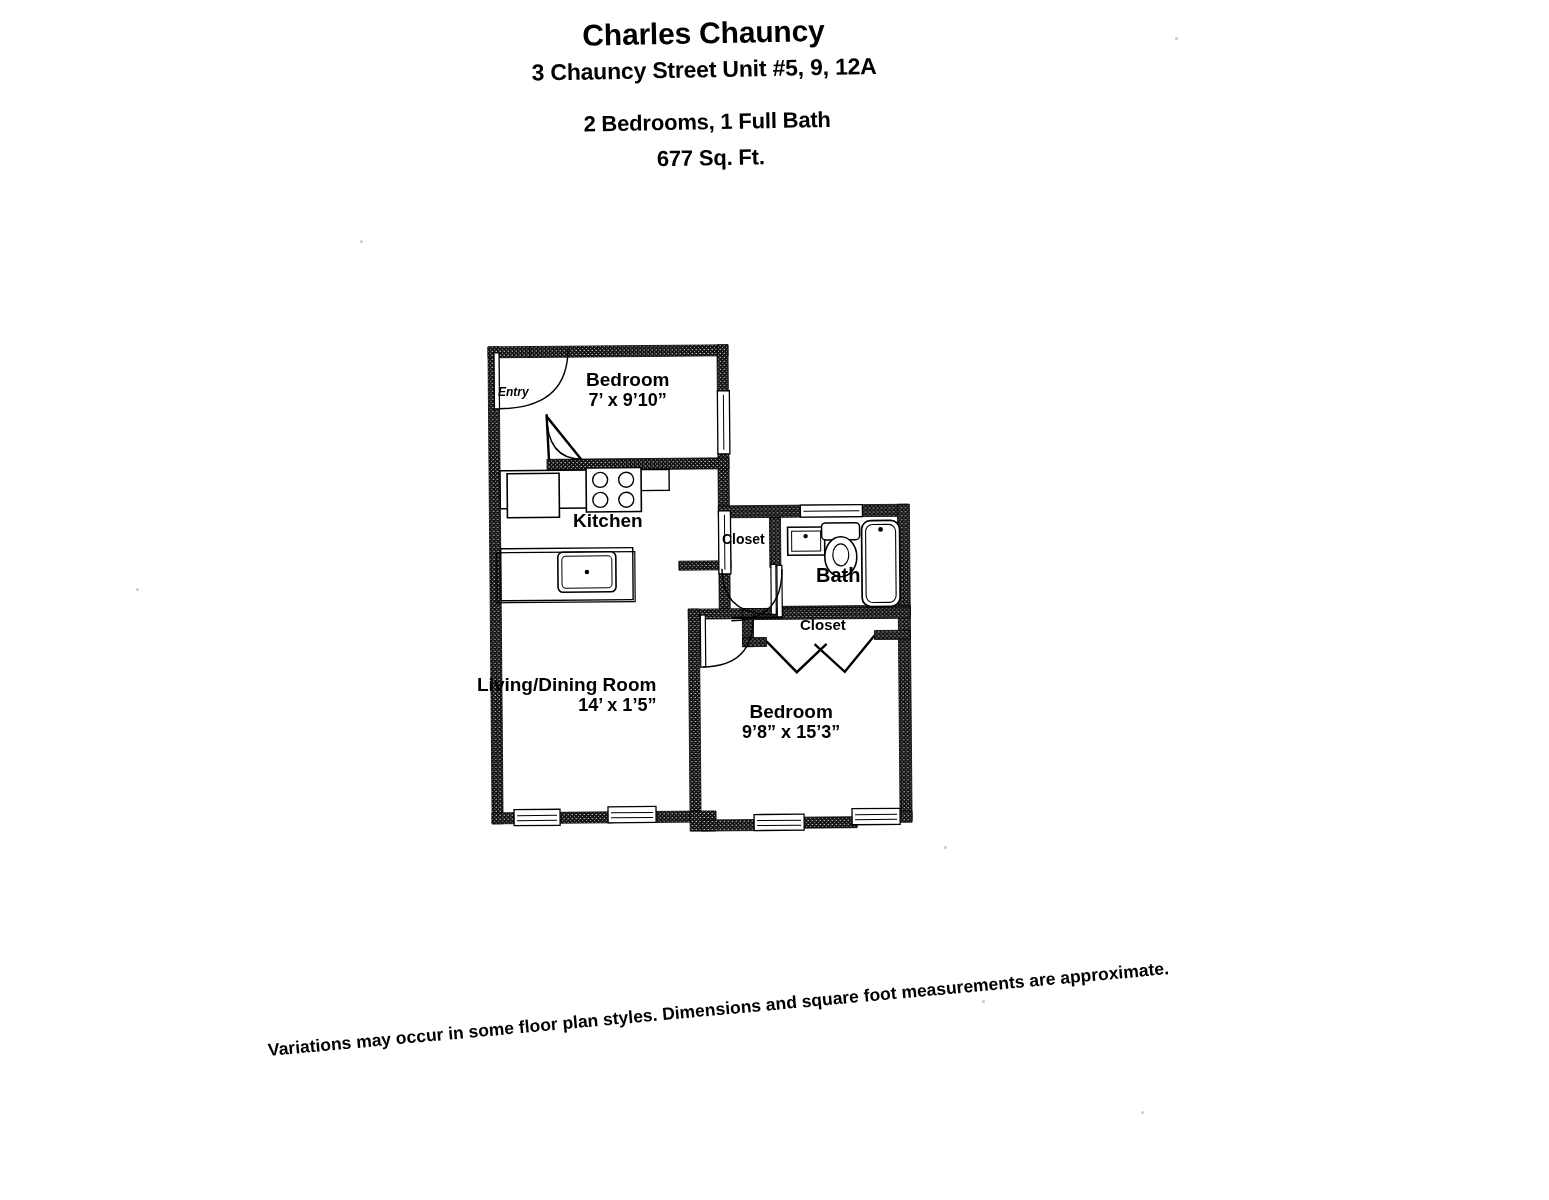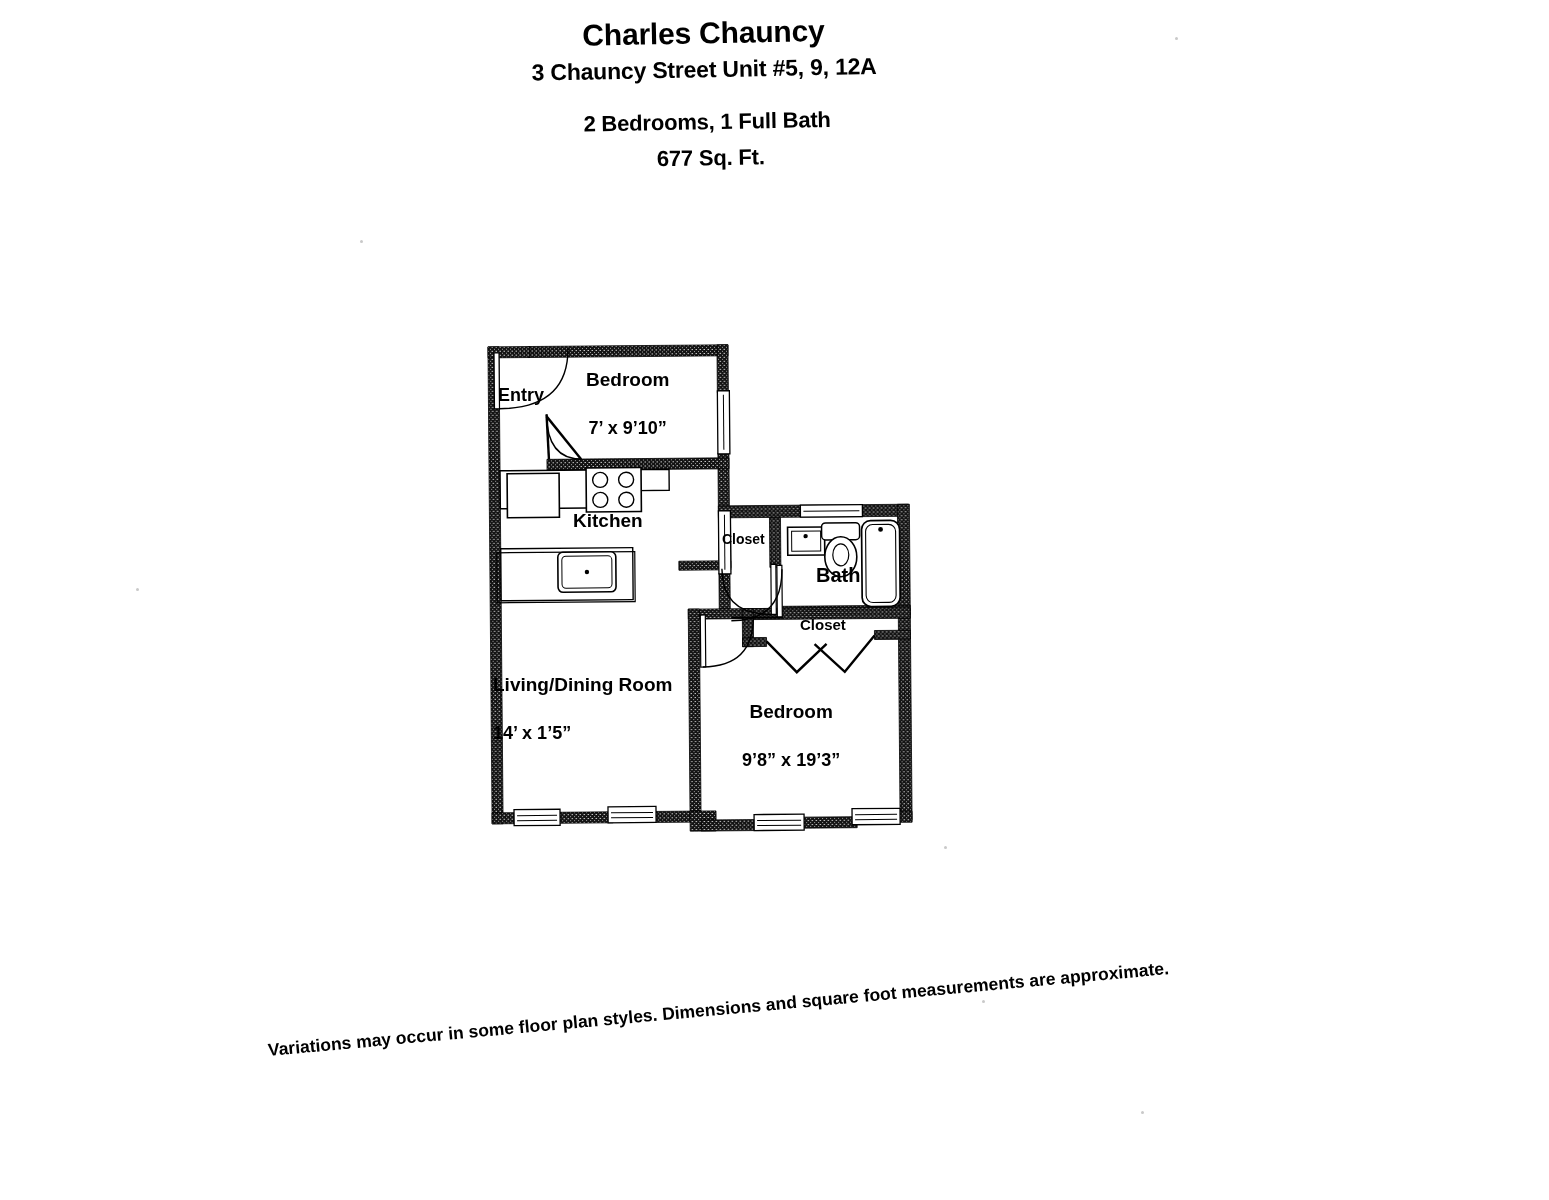--- a/index.html
+++ b/index.html
@@ -85,30 +85,30 @@
   #plan svg { display: block; }
 
   .plan-label {
     position: absolute;
     font-weight: bold;
     color: #000;
     white-space: nowrap;
     line-height: 1.08;
     text-align: center;
   }
-  .lbl-entry     { left: 498px; top: 386px; font-size: 18px; }
+  .lbl-entry     { left: 498px; top: 386px; font-size: 12px; font-style: italic; }
   .lbl-bed1      { left: 586px; top: 370px; font-size: 19px; text-align: center; }
   .lbl-kitchen   { left: 573px; top: 511px; font-size: 19px; }
   .lbl-closet1   { left: 722px; top: 532px; font-size: 14px; }
   .lbl-bath      { left: 816px; top: 565px; font-size: 20px; }
   .lbl-closet2   { left: 800px; top: 617px; font-size: 15px; }
-  .lbl-living    { left: 493px; top: 675px; font-size: 19px; text-align: left; }
+  .lbl-living    { left: 477px; top: 675px; font-size: 19px; text-align: right; }
   .lbl-bed2      { left: 742px; top: 702px; font-size: 19px; text-align: center; }
 
-  .plan-label .dim { display: block; font-size: 0.95em; margin-top: 28px; }
+  .plan-label .dim { display: block; font-size: 0.95em; }
 
   
   .speck {
     position: absolute;
     background: #c9c9c9;
     width: 3px; height: 3px;
     border-radius: 50%;
   }
 </style>
 </head>
@@ -317,21 +317,21 @@
   <div class="plan-label lbl-bath">Bath</div>
   <div class="plan-label lbl-closet2">Closet</div>
 
   <div class="plan-label lbl-living">
     <span>Living/Dining Room</span>
     <span class="dim">14’ x 1’5”</span>
   </div>
 
   <div class="plan-label lbl-bed2">
     <span>Bedroom</span>
-    <span class="dim">9’8” x 19’3”</span>
+    <span class="dim">9’8” x 15’3”</span>
   </div>
 
   <div class="footer-note">Variations may occur in some floor plan styles. Dimensions and square foot measurements are approximate.</div>
 
   <span class="speck" style="left:360px;  top:240px;"></span>
   <span class="speck" style="left:1175px; top:37px;"></span>
   <span class="speck" style="left:136px;  top:588px;"></span>
   <span class="speck" style="left:944px;  top:846px;"></span>
   <span class="speck" style="left:982px;  top:1000px;"></span>
   <span class="speck" style="left:1141px; top:1111px;"></span>

